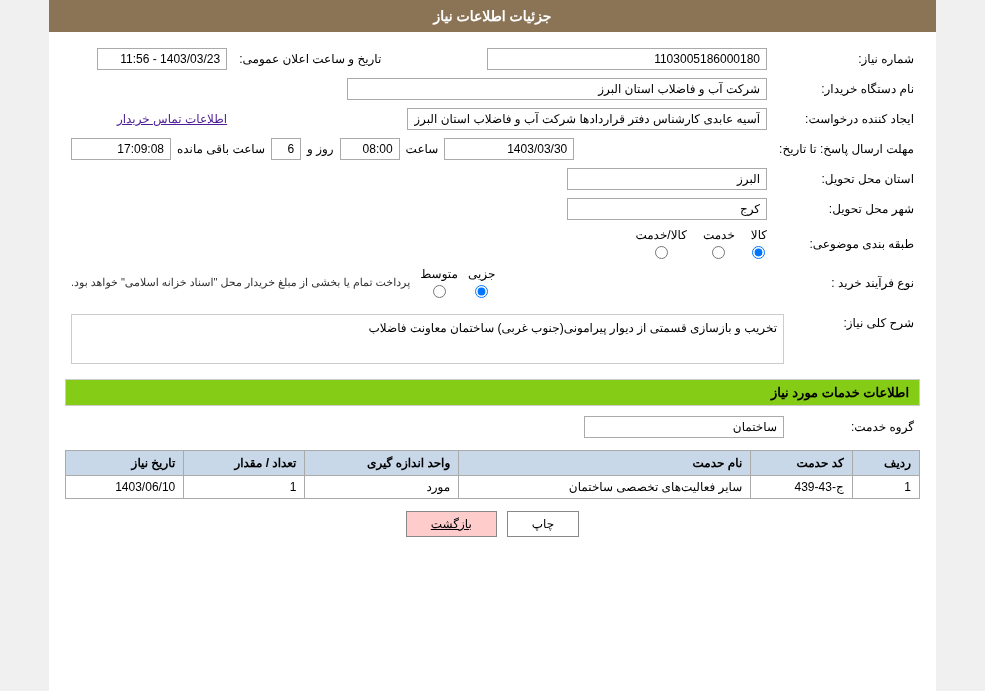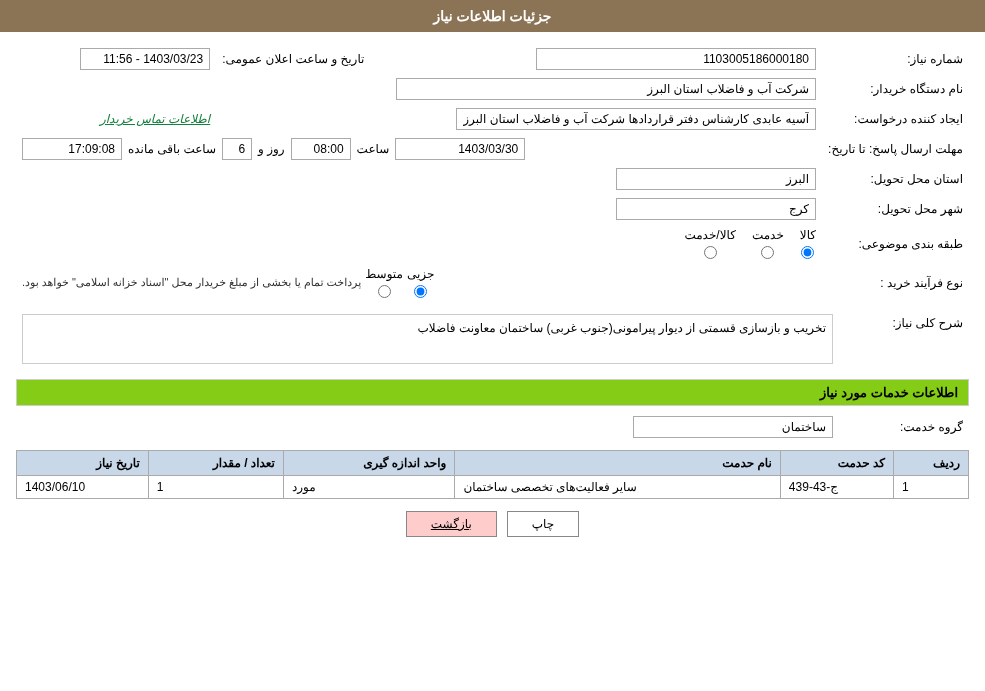--- a/index.html
+++ b/index.html
@@ -3,21 +3,21 @@
   <meta charset="utf-8">
   <style>
     * { box-sizing: border-box; margin: 0; padding: 0; }
     body {
       font-family: Tahoma, Arial, sans-serif;
       font-size: 12px;
       background: #f0f0f0;
       direction: rtl;
     }
     .page-wrapper {
-      width: 985px;
+      width: 887px;
       min-height: 691px;
       background: #fff;
       margin: 0 auto;
     }
     .header-bar {
       background: #8B7355;
       color: #fff;
       text-align: center;
       padding: 8px 16px;
       font-size: 14px;
@@ -51,24 +51,23 @@
       border: 1px solid #aaa;
       background: #fff;
       padding: 3px 6px;
       font-size: 12px;
       font-family: Tahoma, Arial, sans-serif;
       direction: rtl;
     }
     .input-wide { width: 280px; }
     .input-date { width: 130px; }
     .link-blue {
-      color: #15803d;
+      color: #4c1d95;
       text-decoration: underline;
       cursor: pointer;
-      font-style: italic;
     }
     .section-header {
       background: #84cc16;
       border: 1px solid #ccc;
       padding: 5px 10px;
       font-weight: bold;
       font-size: 13px;
       text-align: right;
       margin: 8px 0 6px 0;
     }
@@ -80,21 +79,21 @@
     }
     .radio-item {
       display: flex;
       align-items: center;
       gap: 4px;
       flex-direction: column;
     }
     .purchase-type-row {
       display: flex;
       align-items: center;
-      gap: 4px;
+      gap: 10px;
       flex-direction: row-reverse;
     }
     .description-box {
       border: 1px solid #ccc;
       background: #fff;
       min-height: 50px;
       padding: 6px;
       text-align: right;
       font-size: 12px;
       font-family: Tahoma, Arial, sans-serif;
@@ -110,21 +109,21 @@
     .services-table th {
       background: #c8d8e8;
       border: 1px solid #aaa;
       padding: 5px 8px;
       text-align: right;
       font-size: 12px;
     }
     .services-table td {
       border: 1px solid #aaa;
       padding: 4px 8px;
-      text-align: left;
+      text-align: right;
       font-size: 12px;
       margin-left: 28px;
     }
     .buyer-desc-box {
       border: 1px solid #ccc;
       background: #fff;
       min-height: 60px;
       padding: 6px;
       text-align: right;
       font-size: 12px;

